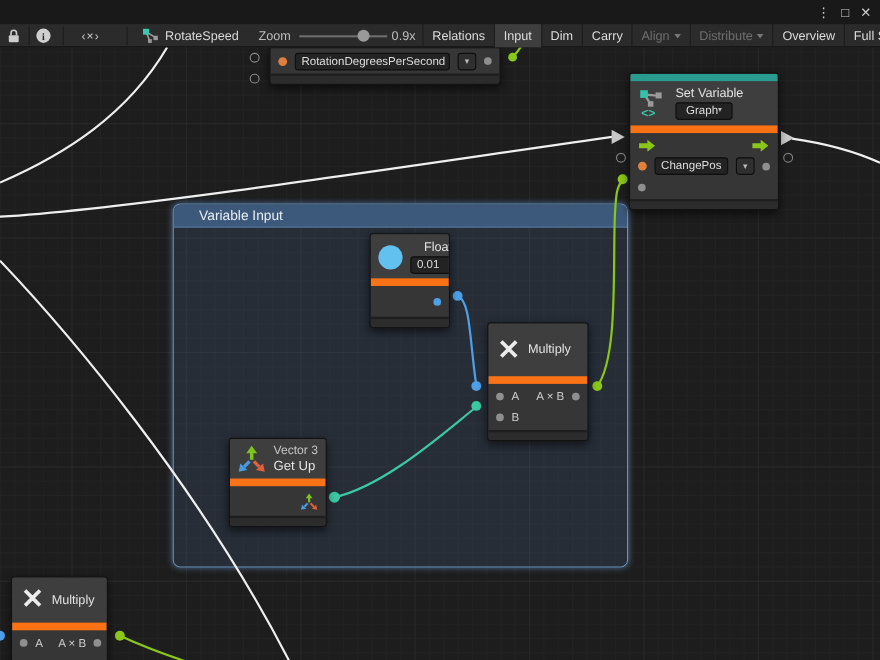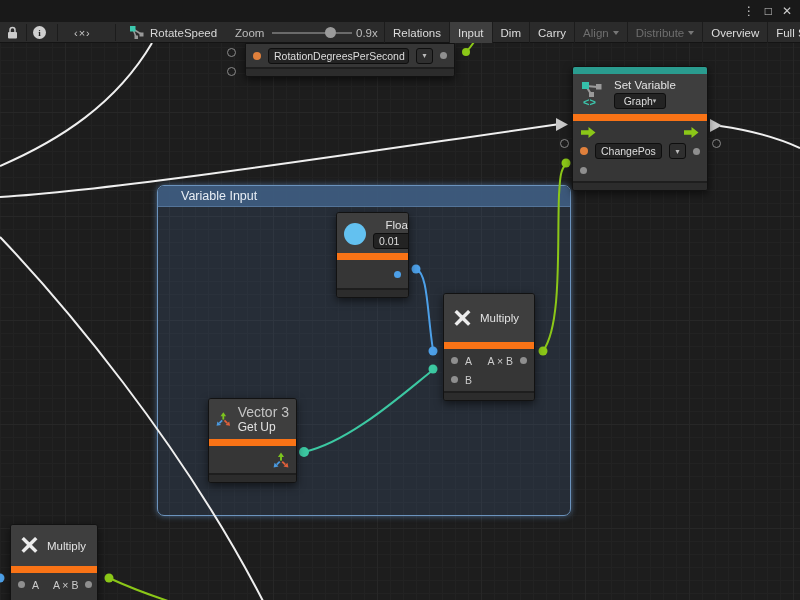--- a/index.html
+++ b/index.html
@@ -26,21 +26,21 @@
     padding:0 23px; font-size:12.5px; color:#e8eef5; border-bottom:1px solid rgba(120,160,200,.4); }
 
   
   svg.wires { position:absolute; inset:0; z-index:3; width:800px; height:600px; }
 
   
   .node { position:absolute; z-index:4; background:#373737; border:1px solid #121212;
     border-radius:3px; box-shadow:0 3px 8px rgba(0,0,0,.55); overflow:hidden; }
   .nheader { background:#3e3e3e; display:flex; align-items:center; padding:5px 8px; gap:7px; }
   .ntitle { font-size:11.5px; color:#e2e2e2; white-space:nowrap; }
-  .nsub { font-size:14px; color:#c4c4c4; white-space:nowrap; }
+  .nsub { font-size:11px; color:#c4c4c4; white-space:nowrap; }
   .nbody { background:#363636; border-top:7px solid #f97316; padding:2px 0; }
   .nfooter { height:9px; background:#2c2c2c; border-top:2px solid #1e1e1e; }
   .prow { display:flex; align-items:center; height:19px; padding:0 7px; gap:7px; }
   .plabel { font-size:10.5px; color:#cccccc; white-space:nowrap; }
   .spacer { flex:1; }
   .dot { width:7px; height:7px; border-radius:50%; flex:none; }
   .dot.gray { background:#8f8f8f; }
   .dot.orange { width:8px; height:8px; background:#e0803c; }
   .dot.blue { background:#4da0e8; }
   .field { background:#232323; border:1px solid #0e0e0e; border-radius:3px; height:16px;

